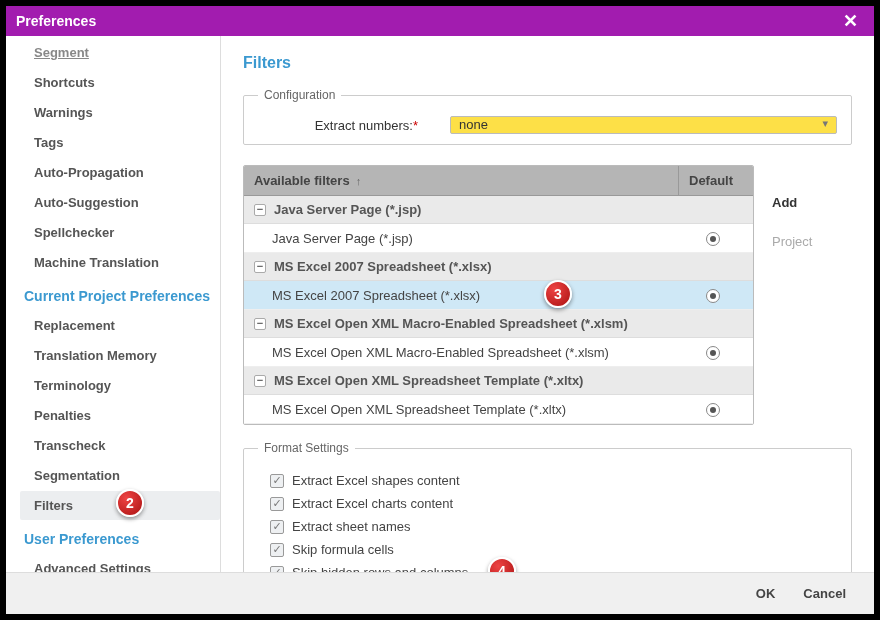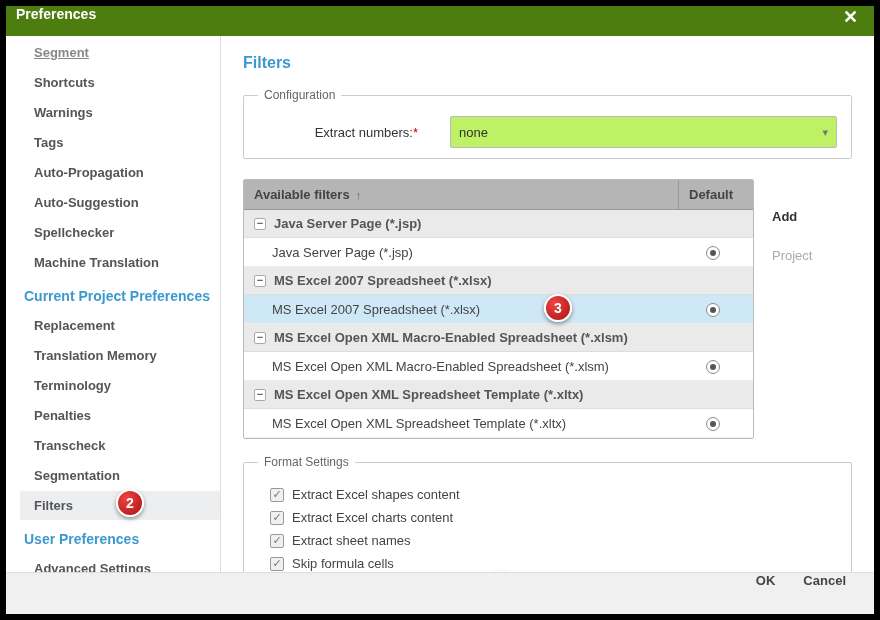--- a/index.html
+++ b/index.html
@@ -1,32 +1,32 @@
 <!DOCTYPE html>
 <html><head>
 <meta charset="utf-8">
 <style>
   * { box-sizing: border-box; margin: 0; padding: 0; }
   html, body { width: 880px; height: 620px; font-family: Arial, Helvetica, sans-serif; font-size: 13px; color: #333; background: #000; }
   .window { position: absolute; top: 6px; left: 6px; width: 868px; height: 608px; background: #fff; display: flex; flex-direction: column; overflow: hidden; }
-  .titlebar { height: 30px; background: #4d7c0f; color: #fff; display: flex; align-items: flex-start; padding: 0 10px; font-weight: bold; font-size: 14px; }
+  .titlebar { height: 30px; background: #a21caf; color: #fff; display: flex; align-items: center; padding: 0 10px; font-weight: bold; font-size: 14px; }
   .titlebar .close { margin-left: auto; font-size: 18px; cursor: pointer; padding: 0 6px; }
   .body { flex: 1; display: flex; overflow: hidden; background: #fff; }
   .sidebar { width: 215px; border-right: 1px solid #ddd; padding: 8px 0 8px 14px; overflow-y: auto; }
   .sidebar .item { padding: 7px 4px 7px 14px; font-weight: bold; color: #555; cursor: pointer; border-radius: 2px; margin: 1px 0; }
   .sidebar .heading { padding: 10px 4px 6px 4px; color: #3b99d0; font-weight: bold; font-size: 14px; }
   .sidebar .item.selected { background: #eceef0; }
   .main { flex: 1; padding: 18px 22px 12px 22px; overflow-y: auto; position: relative; }
   .page-title { color: #3b99d0; font-weight: bold; font-size: 16px; margin-bottom: 10px; }
   fieldset { border: 1px solid #ccc; border-radius: 2px; margin: 16px 0 12px 0; padding: 14px 14px 10px 14px; }
   legend { color: #666; padding: 0 6px; font-size: 12px; }
   .config-row { display: flex; align-items: center; gap: 32px; }
   .config-row label { width: 160px; text-align: right; color: #333; }
   .req { color: #c00; }
-  .dropdown { flex: 1; height: 32px; border: 1px solid #bbb; border-radius: 2px; background: #bef264; display: flex; align-items: center; padding: 0 8px; color: #333; position: relative; }
+  .dropdown { flex: 1; height: 18px; border: 1px solid #bbb; border-radius: 2px; background: #fde047; display: flex; align-items: flex-start; padding: 0 8px; color: #333; position: relative; }
   .dropdown .caret { margin-left: auto; color: #777; font-size: 11px; }
   .filters-area { display: flex; gap: 18px; margin: 20px 0 8px 0; }
   .filters-table { flex: 1; border: 1px solid #bbb; border-radius: 2px; overflow: hidden; }
   .ft-head { display: flex; background: #b5b5b5; color: #444; font-weight: bold; border-bottom: 1px solid #999; }
   .ft-head .col-name { flex: 1; padding: 7px 10px; display: flex; align-items: center; gap: 6px; }
   .ft-head .col-def { width: 75px; padding: 7px 10px; border-left: 1px solid #999; text-align: left; }
   .sort-arrow { color: #666; font-size: 11px; }
   .ft-body { max-height: 235px; overflow-y: auto; background: #fff; }
   .ft-group { display: flex; align-items: center; background: #eaeaea; padding: 6px 10px; border-bottom: 1px solid #ddd; font-weight: bold; color: #555; gap: 8px; }
   .ft-row { display: flex; align-items: center; padding: 6px 10px; border-bottom: 1px solid #eee; }
@@ -35,21 +35,21 @@
   .ft-row .def { width: 60px; text-align: center; }
   .collapse-icon { width: 12px; height: 12px; display: inline-flex; align-items: center; justify-content: center; border: 1px solid #aaa; background: #fff; border-radius: 2px; font-size: 11px; line-height: 1; color: #666; cursor: pointer; }
   .radio { width: 14px; height: 14px; border: 1px solid #888; border-radius: 50%; display: inline-flex; align-items: center; justify-content: center; background: #fff; }
   .radio.checked::after { content: ""; width: 6px; height: 6px; background: #555; border-radius: 50%; }
   .side-actions { width: 80px; display: flex; flex-direction: column; gap: 24px; padding-top: 30px; }
   .side-actions .act { color: #333; font-weight: bold; text-align: left; cursor: pointer; }
   .side-actions .act.disabled { color: #aaa; font-weight: normal; cursor: default; }
   .format-settings .chk-row { display: flex; align-items: center; gap: 8px; padding: 4px 0 4px 12px; color: #444; position: relative; }
   .chk { width: 14px; height: 14px; border: 1px solid #999; border-radius: 2px; background: #eef0f2; display: inline-flex; align-items: center; justify-content: center; font-size: 11px; color: #777; }
   .chk.checked::after { content: "✓"; }
-  .footer { height: 42px; background: #f0f0f0; border-top: 1px solid #ddd; display: flex; justify-content: flex-end; gap: 28px; padding: 0 28px; color: #444; font-weight: bold; }
+  .footer { height: 42px; background: #f0f0f0; border-top: 1px solid #ddd; display: flex; align-items: center; justify-content: flex-end; gap: 28px; padding: 0 28px; color: #444; font-weight: bold; }
   .footer .btn { cursor: pointer; }
   .marker { position: absolute; width: 28px; height: 28px; background: radial-gradient(circle at 35% 30%, #e44, #a11); color: #fff; font-weight: bold; border-radius: 50%; display: flex; align-items: center; justify-content: center; border: 2px solid #fff; box-shadow: 0 2px 4px rgba(0,0,0,0.4); font-size: 14px; z-index: 50; }
 </style>
 </head>
 <body>
 
 <div class="window">
   <div class="titlebar">
     <span>Preferences</span>
     <span class="close">✕</span>

